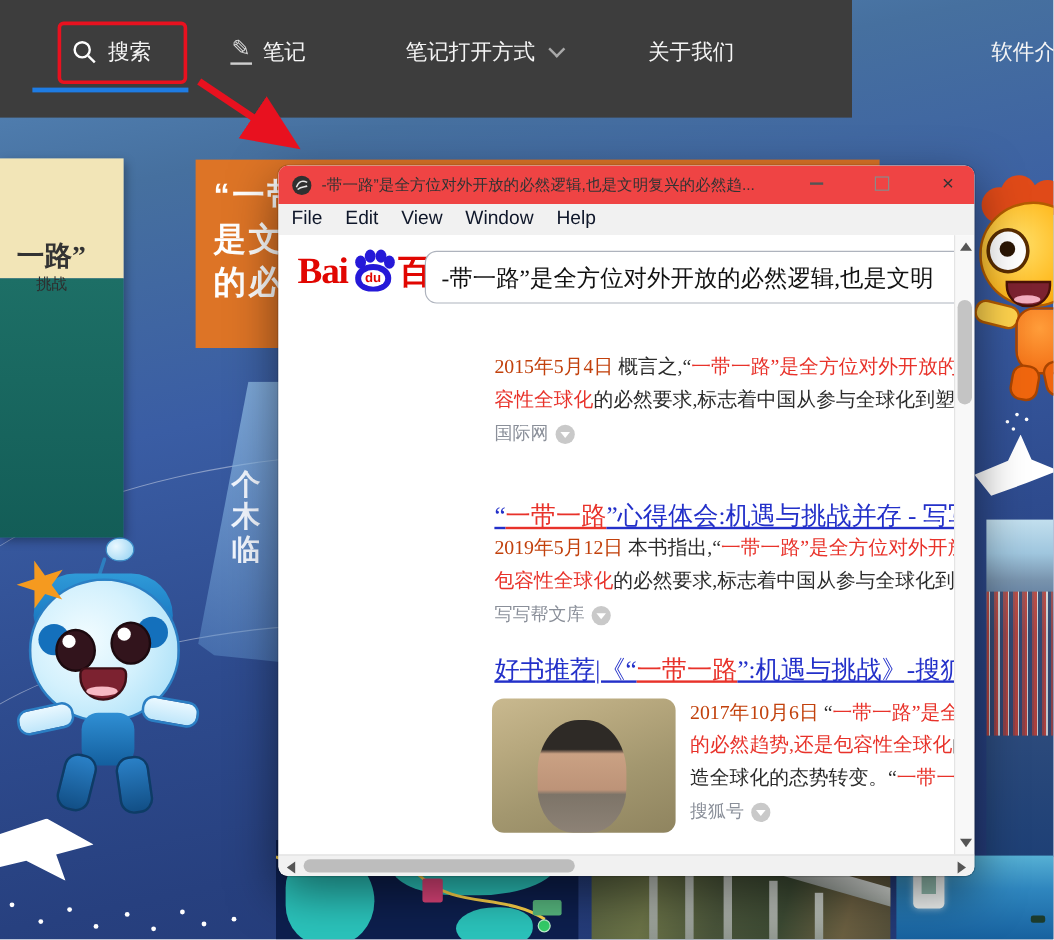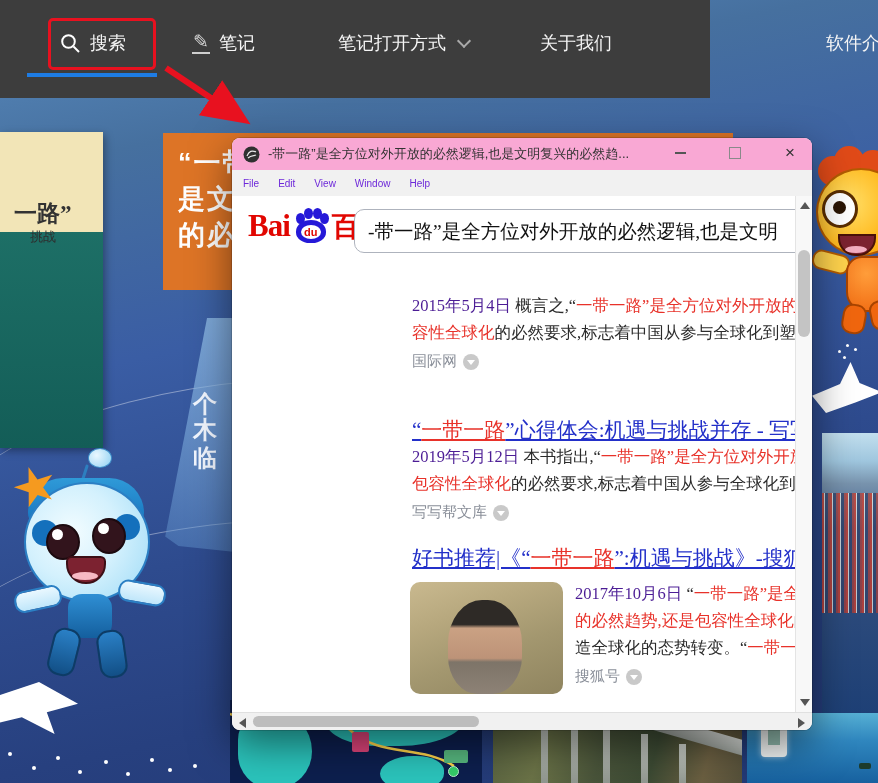--- a/index.html
+++ b/index.html
@@ -99,50 +99,50 @@
   .ship i{position:absolute;left:7px;top:6px;width:12px;height:16px;background:#8fb8ab;}
   .boat{position:absolute;left:112px;top:50px;width:12px;height:6px;border-radius:2px;background:#1c3b2c;}
   .harbor{position:absolute;left:822px;top:433px;width:56px;height:281px;overflow:hidden;
     background:linear-gradient(180deg,#c2dfee 0%,#9fc6de 10%,#7893ad 18%,#3c5d8c 34%,#2d4b7c 60%,#1e4076 100%);}
   .harbor-city{position:absolute;left:0;top:60px;width:100%;height:120px;opacity:.85;
     background:repeating-linear-gradient(90deg,rgba(209,60,42,.9) 0 2px,rgba(245,245,235,.85) 2px 3px,rgba(46,66,106,.9) 3px 6px,rgba(180,60,50,.8) 6px 8px);}
 
   
   .win{position:absolute;left:232px;top:138px;width:580px;height:592px;background:#fff;border-radius:8px;
     box-shadow:0 14px 40px rgba(0,0,0,.5),0 0 0 1px rgba(0,0,0,.15);z-index:10;overflow:hidden;}
-  .titlebar{position:absolute;left:0;top:0;width:100%;height:32px;background:#f9a8d4;display:flex;align-items:center;}
+  .titlebar{position:absolute;left:0;top:0;width:100%;height:32px;background:#ef4444;display:flex;align-items:center;}
   .app-icon{margin-left:11px;width:17px;height:17px;flex:0 0 auto;}
   .win-title{margin-left:8px;font-size:13px;color:#333;white-space:nowrap;overflow:hidden;width:400px;}
   .win-btn{position:absolute;top:0;width:40px;height:30px;display:flex;align-items:center;justify-content:center;cursor:pointer;}
   .btn-min i{width:11px;height:2px;background:#555;}
   .btn-max i{width:10px;height:10px;border:1.5px solid #8a8a8a;}
   .btn-close{font-size:17px;color:#333;}
   .menubar{position:absolute;left:0;top:32px;width:100%;height:26px;background:#f1f1f1;display:flex;align-items:center;gap:19px;padding-left:11px;box-sizing:border-box;}
-  .menu-item{font-size:10px;color:#6d28d9;cursor:pointer;}
+  .menu-item{font-size:16px;color:#0f172a;cursor:pointer;}
 
   .content{position:absolute;left:0;top:58px;width:563px;height:516px;background:#fff;overflow:hidden;
     font-family:"Liberation Serif",serif;}
   
   .logo{position:absolute;left:16px;top:12px;display:flex;align-items:flex-start;}
   .logo .bai{color:#e10601;font-weight:bold;font-size:31px;letter-spacing:-1px;}
   .paw{position:relative;width:36px;height:36px;margin:0 3px;}
   .toe{position:absolute;width:9px;height:11px;border-radius:50%;background:#2519d8;}
   .pad{position:absolute;left:3px;top:12px;width:30px;height:23px;border-radius:50% 50% 46% 46%;background:#2519d8;}
   .pad i{position:absolute;left:5px;top:5px;width:20px;height:14px;border-radius:50%;background:#fff;
     font-style:normal;font-size:11px;font-weight:bold;color:#e10601;text-align:center;line-height:14px;font-family:"Liberation Sans",sans-serif;}
   .logo .cn{color:#e10601;font-weight:bold;font-size:28px;}
   .search-box{position:absolute;left:122px;top:13px;width:455px;height:44px;border:1.5px solid #aeb3bd;border-radius:10px;
     font-family:"Liberation Serif",serif;font-size:19.5px;color:#111;padding:0 13px;box-sizing:border-box;background:#fff;outline:none;}
 
   .result{position:absolute;left:180px;white-space:nowrap;}
   .r-title{font-size:21px;line-height:25px;cursor:pointer;}
   .r-title span{text-decoration:underline;}
   .seg-b{color:#2330c9;}
   .seg-r{color:#e8322a;}
-  .seg-g{color:#4c1d95;}
+  .seg-g{color:#c2410c;}
   .seg-k{color:#2b2b2b;}
   .r-line{font-size:16.5px;line-height:27px;}
   .r-src{display:flex;align-items:center;gap:6px;font-size:15px;color:#8a8f99;font-family:"Liberation Sans",sans-serif;margin-top:6px;}
   .badge{width:16px;height:16px;border-radius:50%;background:#c9c9c9;position:relative;cursor:pointer;}
   .badge i{position:absolute;left:4px;top:6px;width:0;height:0;border-left:4px solid transparent;border-right:4px solid transparent;border-top:5px solid #fff;}
   .r-img{position:absolute;left:178px;top:386px;width:153px;height:112px;border-radius:10px;overflow:hidden;cursor:pointer;
     background:linear-gradient(160deg,#c9b98f 0%,#b7a87e 30%,#a3976f 60%,#8f845f 100%);}
   .r-img .face{position:absolute;left:38px;top:18px;width:74px;height:94px;border-radius:46% 46% 40% 40%;
     background:linear-gradient(180deg,#2e2a26 0%,#2e2a26 26%,#caa183 30%,#bd9378 62%,#7d7468 66%,#8d8276 100%);}
 

